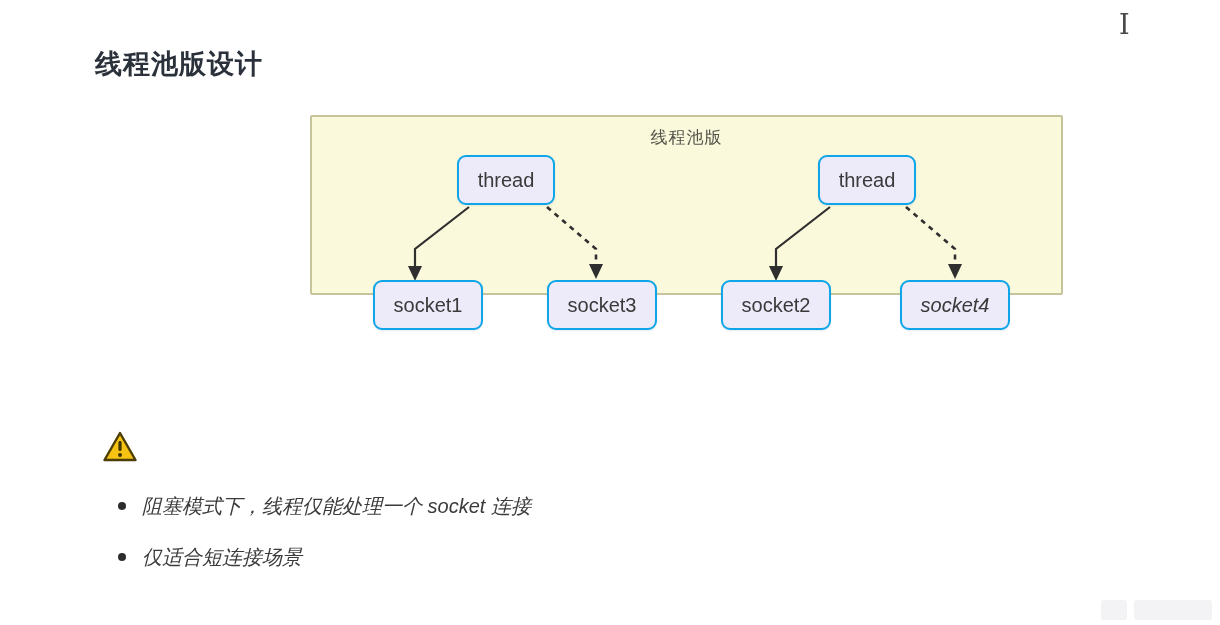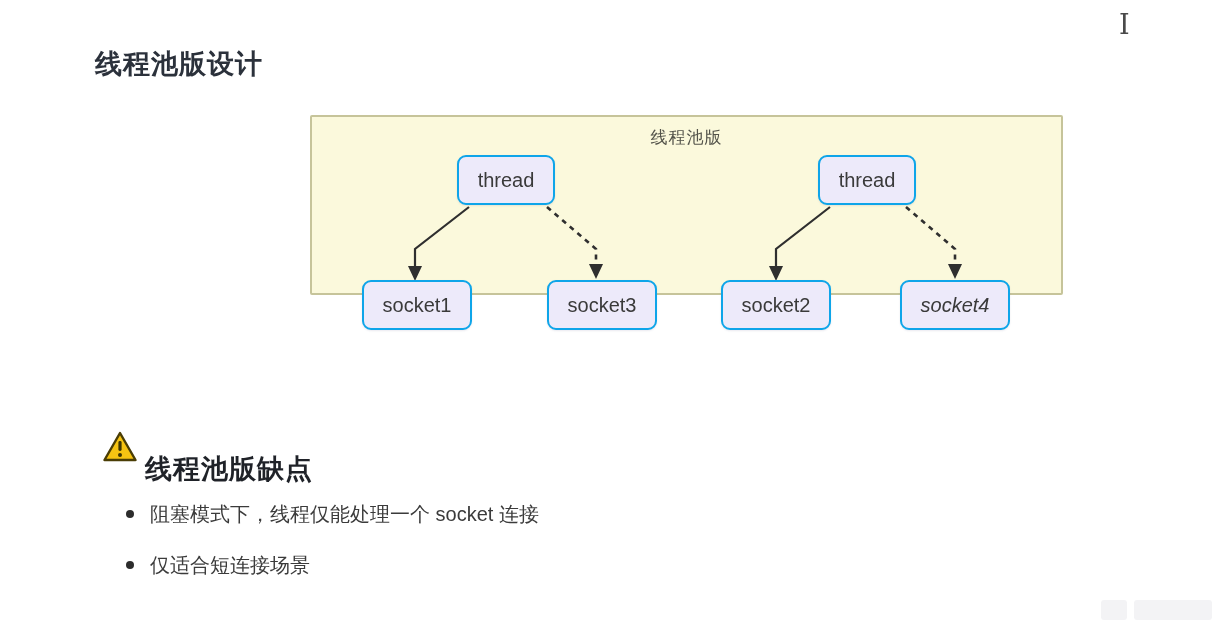--- a/index.html
+++ b/index.html
@@ -74,21 +74,21 @@
     align-items: center;
     justify-content: center;
     font-size: 20px;
     color: #3a3a3a;
     box-shadow: 0 1px 2px rgba(80,70,120,0.12);
   }
   .node.thread { width: 98px; top: 38px; }
   .node.socket { width: 110px; top: 163px; }
   #node-thread-a { left: 145px; }
   #node-thread-b { left: 506px; }
-  #node-socket1  { left: 50px; }
+  #node-socket1  { left: 61px; }
   #node-socket3  { left: 235px; }
   #node-socket2  { left: 409px; }
   #node-socket4  { left: 588px; font-style: italic; }
 
   
   .warning-icon {
     position: absolute;
     left: 102px;
     top: 430px;
     width: 36px;
@@ -100,23 +100,24 @@
     top: 429px;
     font-size: 27px;
     font-weight: 700;
     letter-spacing: 1px;
     color: #1f2228;
   }
   .bullet-list {
     position: absolute;
     left: 112px;
     top: 493px;
-    margin: 8px;
+    margin: 0;
     padding: 0;
     list-style: none;
+    font-style: italic;
   }
   .bullet-item {
     position: relative;
     padding-left: 30px;
     margin-bottom: 25px;
     font-size: 20px;
     line-height: 26px;
     color: #3b3b3b;
   }
   .bullet-item::before {
@@ -182,21 +183,20 @@
     <div class="node socket" id="node-socket2">socket2</div>
     <div class="node socket" id="node-socket4">socket4</div>
   </div>
 
   <svg class="warning-icon" viewBox="0 0 36 34" xmlns="http://www.w3.org/2000/svg">
     <path d="M18 3 L33.5 30 H2.5 Z" fill="#f6c312" stroke="#4a3d05" stroke-width="2.4" stroke-linejoin="round"></path>
     <rect x="16.4" y="11" width="3.2" height="10" rx="1.4" fill="#3d3404"></rect>
     <circle cx="18" cy="25" r="2" fill="#3d3404"></circle>
   </svg>
 
-  <h2 class="warning-title">线程池版缺点</h2>
 
   <ul class="bullet-list">
     <li class="bullet-item">阻塞模式下，线程仅能处理一个 socket 连接</li>
     <li class="bullet-item">仅适合短连接场景</li>
   </ul>
 
   <div class="watermark">
     <div class="wm-block wm-logo"></div>
     <div class="wm-block wm-text"></div>
   </div>

